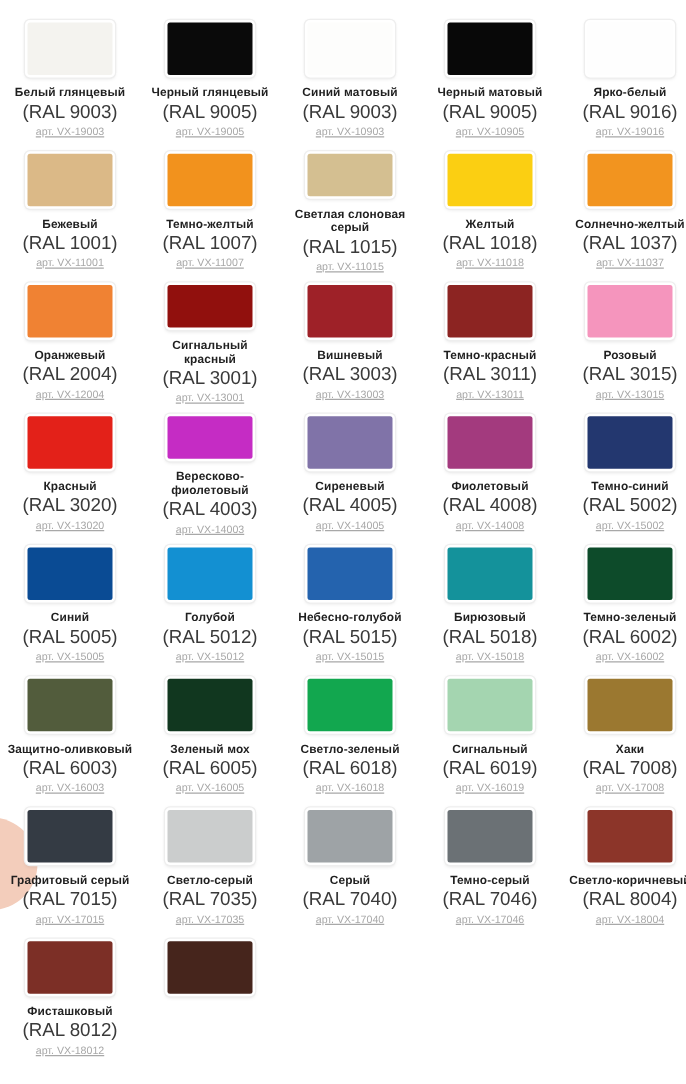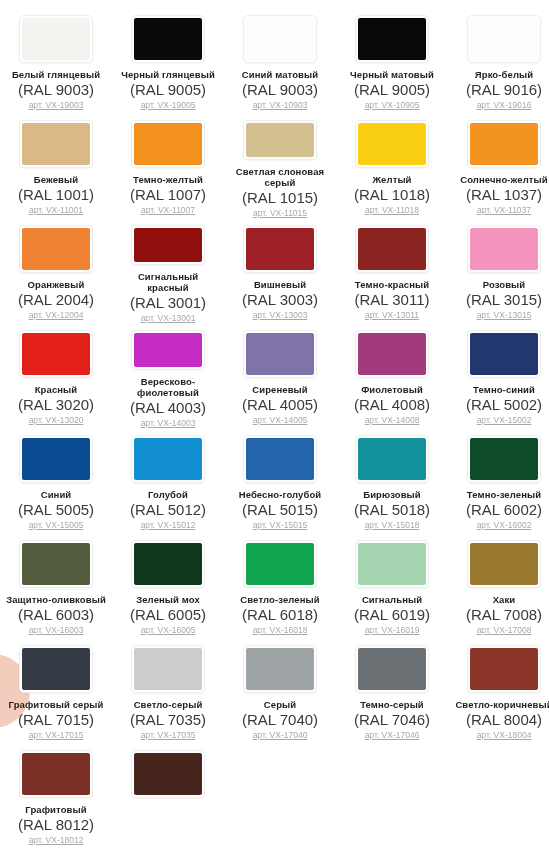--- a/index.html
+++ b/index.html
@@ -449,21 +449,21 @@
         <div class="swatch-name">Светло-коричневый</div>
         <div class="swatch-ral">(RAL 8004)</div>
         <div class="swatch-art">арт. VX-18004</div>
       </div>
     </div>
     <div class="swatch-card">
       <div class="swatch-chip-wrap">
         <div class="swatch-chip" style="background: rgb(124, 47, 38);"></div>
       </div>
       <div class="swatch-text">
-        <div class="swatch-name">Графитовый</div>
+        <div class="swatch-name">Фисташковый</div>
         <div class="swatch-ral">(RAL 8012)</div>
         <div class="swatch-art">арт. VX-18012</div>
       </div>
     </div>
     <div class="swatch-card">
       <div class="swatch-chip-wrap">
         <div class="swatch-chip" style="background: rgb(70, 37, 28);"></div>
       </div>
     </div>
   </div>

